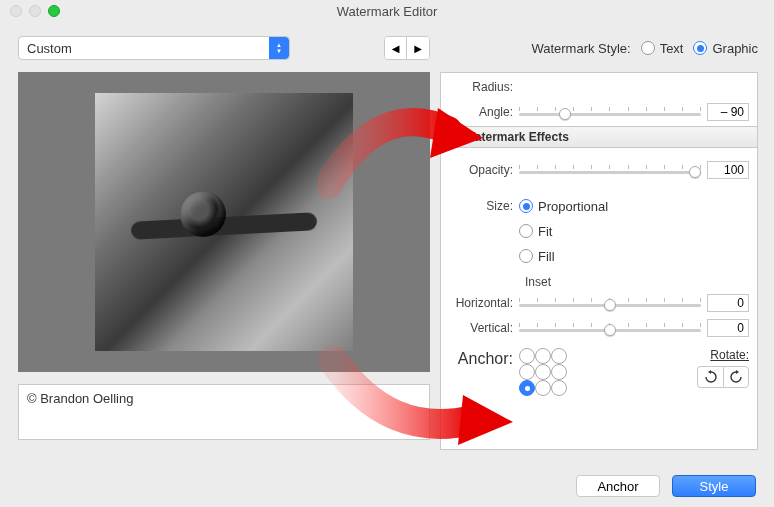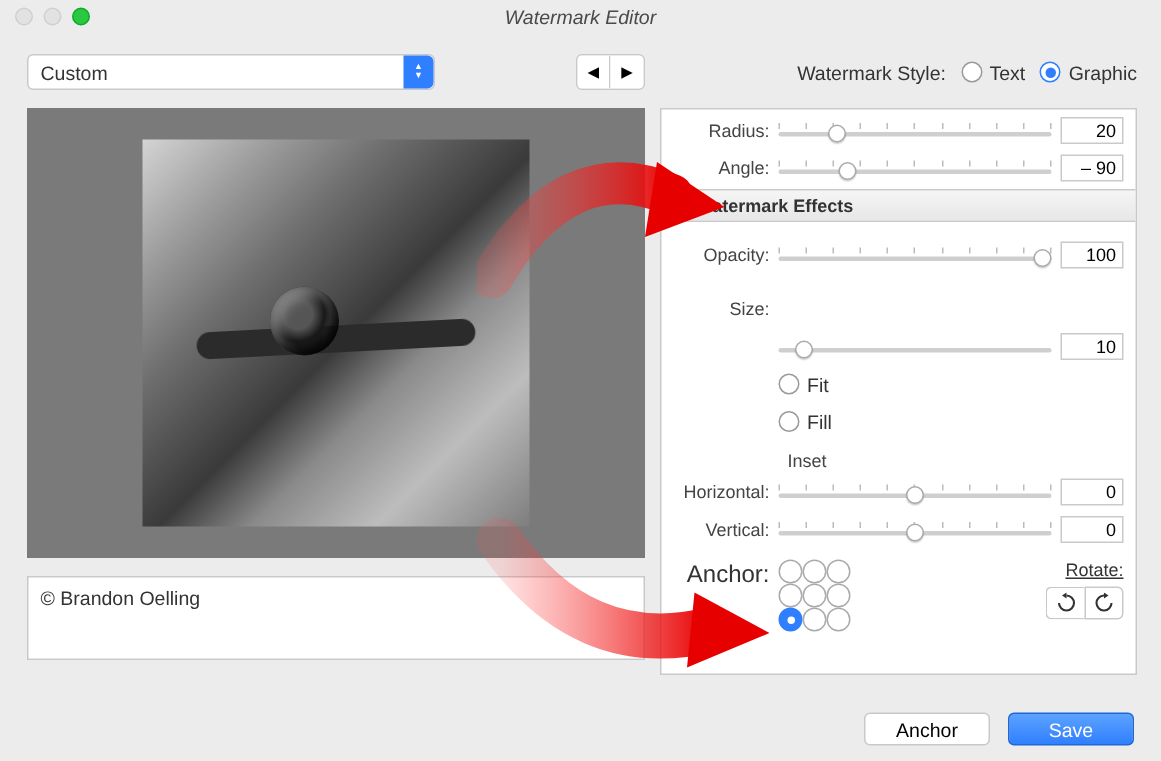--- a/index.html
+++ b/index.html
@@ -5,21 +5,21 @@
   * { box-sizing: border-box; margin: 0; padding: 0; font-family: -apple-system, "Helvetica Neue", Arial, sans-serif; }
   body { width: 774px; height: 507px; background: #ececec; overflow: hidden; font-size: 13px; color: #333; }
 
   
   .titlebar { height: 22px; display: flex; align-items: center; position: relative; background: #ececec; }
   .traffic { display: flex; gap: 7px; padding-left: 10px; }
   .traffic span { width: 12px; height: 12px; border-radius: 50%; }
   .tclose { background: #e2e2e2; border: 1px solid #cfcfcf; }
   .tmin { background: #e2e2e2; border: 1px solid #cfcfcf; }
   .tmax { background: #28c840; border: 1px solid #13a727; }
-  .titlebar .title { position: absolute; left: 0; right: 0; text-align: center; font-size: 13px; color: #4a4a4a; font-style: italic; }
+  .titlebar .title { position: absolute; left: 0; right: 0; text-align: center; font-size: 13px; color: #4a4a4a; }
 
   .content { display: flex; width: 100%; padding: 14px 18px 14px 18px; gap: 10px; height: 445px; }
 
   .left { width: 412px; display: flex; flex-direction: column; }
   .preset-row { display: flex; align-items: center; gap: 4px; margin-bottom: 12px; }
   .preset-select { width: 272px; height: 24px; background: #fff; border: 1px solid #c9c9c9; border-radius: 4px; display: flex; align-items: center; justify-content: space-between; padding-left: 8px; }
   .preset-select .caret { width: 20px; height: 100%; background: #2f7fff; border-radius: 0 4px 4px 0; display: flex; flex-direction: column; align-items: center; justify-content: center; color: #fff; font-size: 6px; line-height: 6px; }
   .nav-btns { display: flex; margin-left: auto; border: 1px solid #c9c9c9; border-radius: 4px; overflow: hidden; background: #fff; }
   .nav-btns button { width: 22px; height: 22px; border: none; background: #fff; cursor: pointer; font-size: 10px; }
   .nav-btns button:first-child { border-right: 1px solid #c9c9c9; }
@@ -125,40 +125,20 @@
       <span class="radio on">
         <span class="dot"></span>
         <span>Graphic</span>
       </span>
     </div>
 
     <div class="panel">
 
       <div class="row">
         <div class="lab">Radius:</div>
-        <div class="control">
-          <div class="slider">
-            <div class="ticks">
-                <span></span>
-                <span></span>
-                <span></span>
-                <span></span>
-                <span></span>
-                <span></span>
-                <span></span>
-                <span></span>
-                <span></span>
-                <span></span>
-                <span></span>
-              </div>
-            <div class="track"></div>
-              <div class="thumb" style="left:18%"></div>
-          </div>
-          <input class="valbox" value="20" style="">
-        </div>
       </div>
       <div class="row">
         <div class="lab">Angle:</div>
         <div class="control">
           <div class="slider">
             <div class="ticks">
                 <span></span>
                 <span></span>
                 <span></span>
                 <span></span>
@@ -205,29 +185,25 @@
               <div class="thumb" style="left:calc(100% - 12px)"></div>
           </div>
           <input class="valbox" value="100" style="">
         </div>
       </div>
 
       <div style="height:8px"></div>
 
       <div class="row">
         <div class="lab">Size:</div>
-      </div>
-      <div class="row">
-        <div class="lab"></div>
-        <div class="control">
-          <div class="slider">
-            <div class="track"></div>
-              <div class="thumb" style="left:6%"></div>
-          </div>
-          <input class="valbox" value="10" style="">
+        <div class="control">
+          <span class="radio on">
+            <span class="dot"></span>
+            <span>Proportional</span>
+          </span>
         </div>
       </div>
       <div class="row">
         <div class="lab"></div>
         <div class="control">
           <span class="radio">
             <span class="dot"></span>
             <span>Fit</span>
           </span>
         </div>
@@ -344,14 +320,14 @@
         <stop offset="0" stop-color="#ff4d4d" stop-opacity=".15"></stop>
         <stop offset="1" stop-color="#e60000"></stop>
       </linearGradient>
   </defs>
   <path d="M15 30 Q 70 110 155 90" fill="none" stroke="url(#rg2)" stroke-width="30" stroke-linecap="round"></path>
   <path d="M145 65 L195 92 L140 115 Z" fill="#e60000"></path>
 </svg>
 
 <div class="footer">
   <button>Anchor</button>
-  <button class="primary">Save</button>
+  <button class="primary">Style</button>
 </div>
 
 </body></html>

